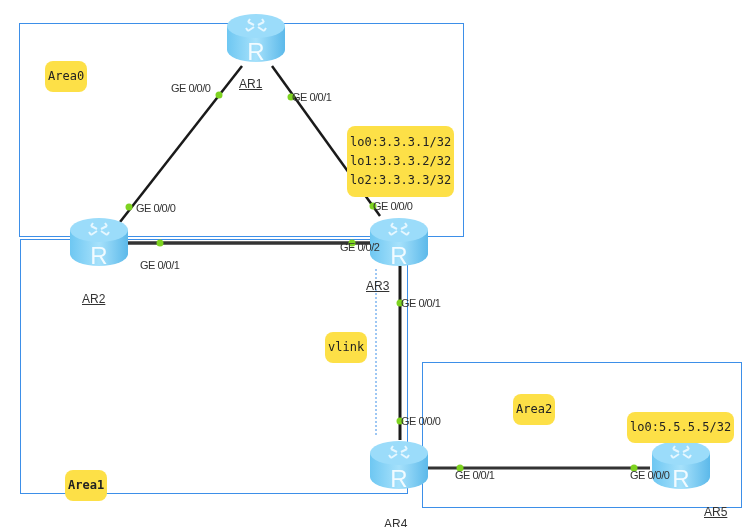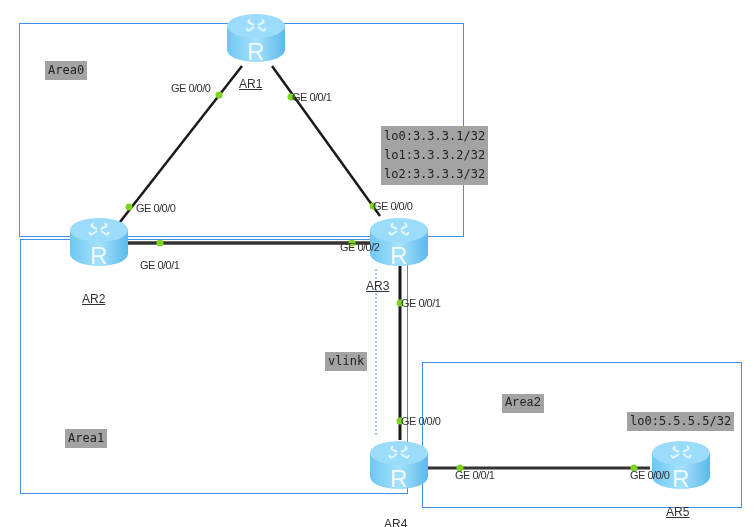--- a/index.html
+++ b/index.html
@@ -1,19 +1,19 @@
 <!DOCTYPE html>
 <html><head>
 <meta charset="utf-8">
 <style>
   html,body{margin:0;padding:0;background:#fff;}
   body{width:754px;height:527px;position:relative;overflow:hidden;font-family:"Liberation Sans",sans-serif;}
   svg{position:absolute;left:0;top:0;}
   .area{position:absolute;border:1.5px solid #3d8fe8;box-sizing:border-box;}
-  .glabel{position:absolute;background:#a3a3a3;font-family:"DejaVu Sans Mono",monospace;font-size:12px;color:#222;padding:1px 3px;line-height:17px;white-space:pre;}
+  .glabel{position:absolute;background:#fde047;font-family:"DejaVu Sans Mono",monospace;font-size:12px;color:#222;padding:7px 3px;line-height:17px;white-space:pre;border-radius:8px;}
   .port{position:absolute;font-size:11px;color:#333;letter-spacing:-0.5px;white-space:nowrap;}
   .rname{position:absolute;font-size:12px;color:#333;white-space:nowrap;text-decoration:underline;}
   .router{position:absolute;width:60px;height:56px;}
 </style>
 </head>
 <body>
 
 <div class="area" style="left:19px;top:23px;width:445px;height:214px;"></div>
 <div class="area" style="left:20px;top:239px;width:388px;height:255px;"></div>
 <div class="area" style="left:422px;top:362px;width:320px;height:146px;"></div>
@@ -83,33 +83,33 @@
 <div class="router" style="left:651px;top:437px;">
     <svg width="60" height="56">
       <use href="#router-sym"></use>
     </svg>
   </div>
 
 <div class="rname" style="left:239px;top:77px;">AR1</div>
 <div class="rname" style="left:82px;top:292px;">AR2</div>
 <div class="rname" style="left:366px;top:279px;">AR3</div>
 <div class="rname" style="left:384px;top:505px;margin-top:12px;">AR4</div>
-<div class="rname" style="left:666px;top:505px;">AR5</div>
+<div class="rname" style="left:704px;top:505px;">AR5</div>
 
 <div class="port" style="left:171px;top:82px;">GE 0/0/0</div>
 <div class="port" style="left:292px;top:91px;">GE 0/0/1</div>
 <div class="port" style="left:136px;top:202px;">GE 0/0/0</div>
 <div class="port" style="left:373px;top:200px;">GE 0/0/0</div>
 <div class="port" style="left:140px;top:259px;">GE 0/0/1</div>
 <div class="port" style="left:340px;top:241px;">GE 0/0/2</div>
 <div class="port" style="left:401px;top:297px;">GE 0/0/1</div>
 <div class="port" style="left:401px;top:415px;">GE 0/0/0</div>
 <div class="port" style="left:455px;top:469px;">GE 0/0/1</div>
 <div class="port" style="left:630px;top:469px;">GE 0/0/0</div>
 
 <div class="glabel" style="left:45px;top:61px;">Area0</div>
-<div class="glabel" style="left:65px;top:429px;">Area1</div>
-<div class="glabel" style="left:502px;top:394px;font-family:Liberation Mono, monospace;">Area2</div>
-<div class="glabel" style="left:347px;top:126px;line-height:19px;margin-left:34px;">lo0:3.3.3.1/32
+<div class="glabel" style="left:65px;top:470px;font-weight:bold;">Area1</div>
+<div class="glabel" style="left:513px;top:394px;">Area2</div>
+<div class="glabel" style="left:347px;top:126px;line-height:19px;">lo0:3.3.3.1/32
 lo1:3.3.3.2/32
 lo2:3.3.3.3/32</div>
 <div class="glabel" style="left:599px;top:412px;margin-left:28px;">lo0:5.5.5.5/32</div>
-<div class="glabel" style="left:325px;top:352px;text-align:right;">vlink</div>
+<div class="glabel" style="left:325px;top:332px;text-align:right;">vlink</div>
 
 </body></html>

